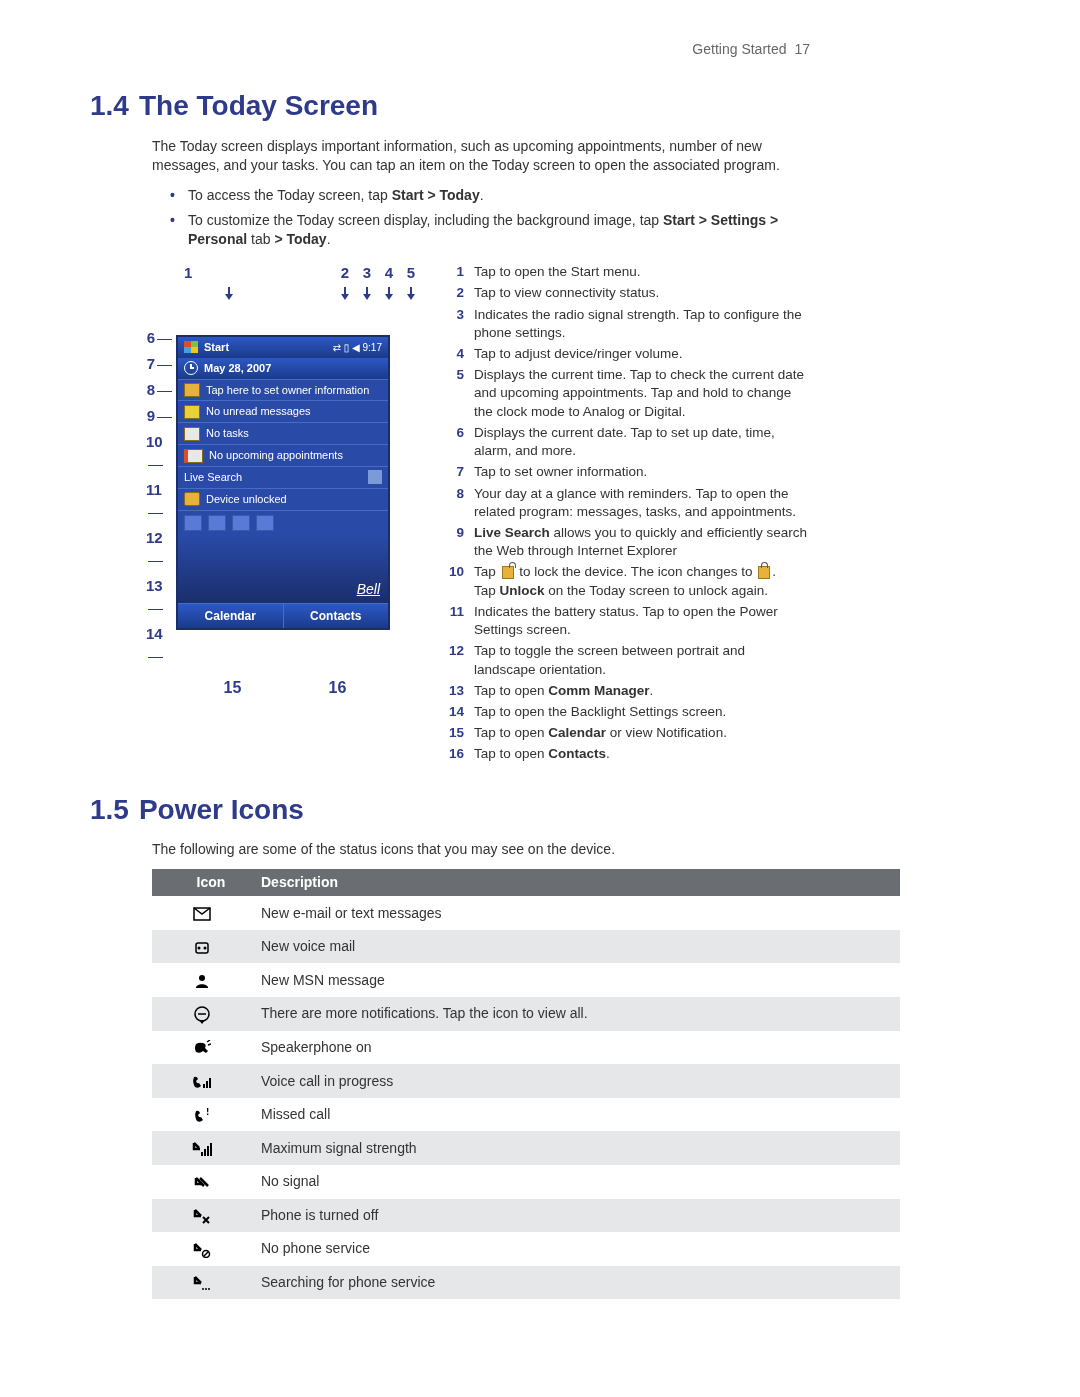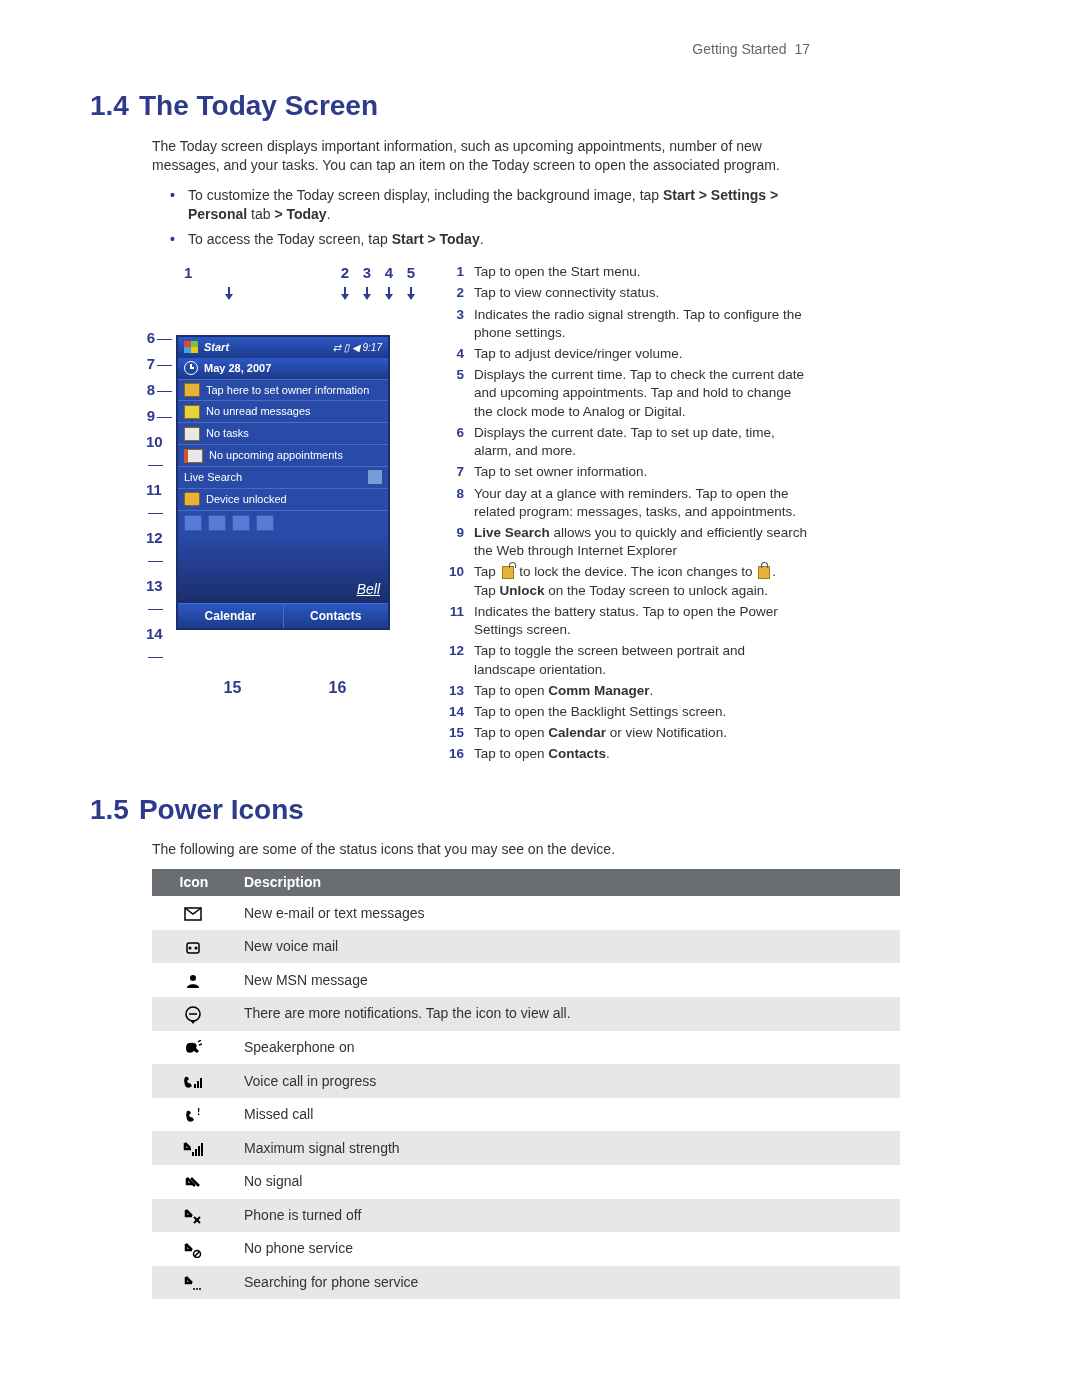--- a/index.html
+++ b/index.html
@@ -123,21 +123,20 @@
     border: 2px solid #1a2e6b;
     font-size: 11px;
     color: #fff;
   }
   .phone-titlebar {
     background: linear-gradient(#2d58c5, #1a3a8a);
     display: flex;
     align-items: center;
     padding: 3px 6px;
     gap: 6px;
-    font-style: italic;
   }
   .win-flag {
     width: 14px; height: 12px;
     display: inline-block;
     background:
       linear-gradient(90deg, #d84f2a 50%, #7cc242 50%) top/100% 50% no-repeat,
       linear-gradient(90deg, #3ea2e5 50%, #f5c518 50%) bottom/100% 50% no-repeat;
   }
   .titlebar-text { font-weight: bold; flex: 1; }
   .titlebar-status {
@@ -270,21 +269,21 @@
     border-collapse: collapse;
     font-size: 14px;
   }
   .status-table thead th {
     background: #6a6e72;
     color: #fff;
     font-weight: 700;
     text-align: left;
     padding: 4px 10px;
   }
-  .status-table thead th:first-child { width: 60px; text-align: center; padding-left: 12px; }
+  .status-table thead th:first-child { width: 60px; text-align: center; padding-left: 29px; }
   .status-table tbody tr:nth-child(even) td {
     background: #e6e7e9;
   }
   .status-table td {
     padding: 6px 10px;
     vertical-align: middle;
   }
   .status-table td.iconcell {
     text-align: center;
     font-size: 16px;
@@ -302,24 +301,24 @@
 
 <h2 class="section">
   <span class="num">1.4</span>
   <span>The Today Screen</span>
 </h2>
 
 <p class="intro">The Today screen displays important information, such as upcoming appointments, number of new messages, and your tasks. You can tap an item on the Today screen to open the associated program.</p>
 
 <ul class="bullets">
   <li>
-    <span>To customize the Today screen display, including the background image, tap </span><b>Start &gt; Settings &gt; Personal</b><span> tab </span><b>&gt; Today</b><span>.</span>
+    <span>To access the Today screen, tap </span><b>Start &gt; Today</b><span>.</span>
   </li>
   <li>
-    <span>To access the Today screen, tap </span><b>Start &gt; Today</b><span>.</span>
+    <span>To customize the Today screen display, including the background image, tap </span><b>Start &gt; Settings &gt; Personal</b><span> tab </span><b>&gt; Today</b><span>.</span>
   </li>
 </ul>
 
 <div class="today-block">
 
   <div class="today-figure-wrap">
     <div class="top-nums">
       <div class="row">
         <div class="cell first callout-num">1</div>
         <div style="width:60px"></div>

